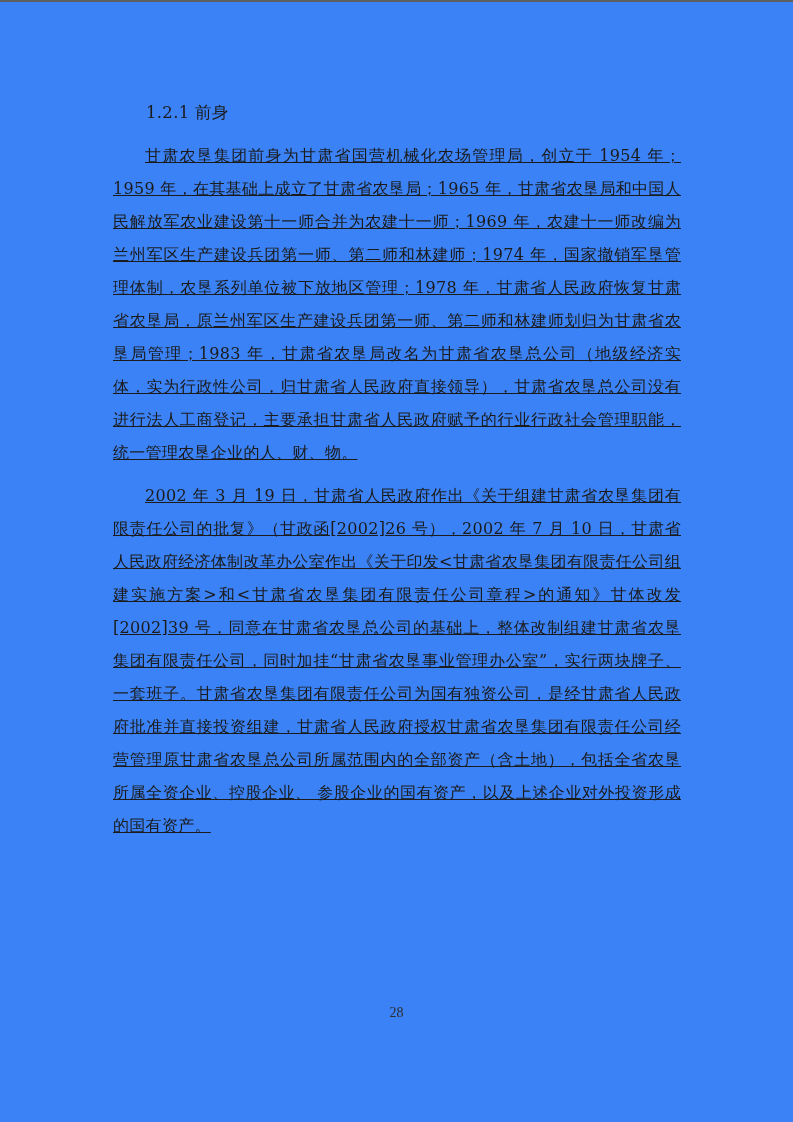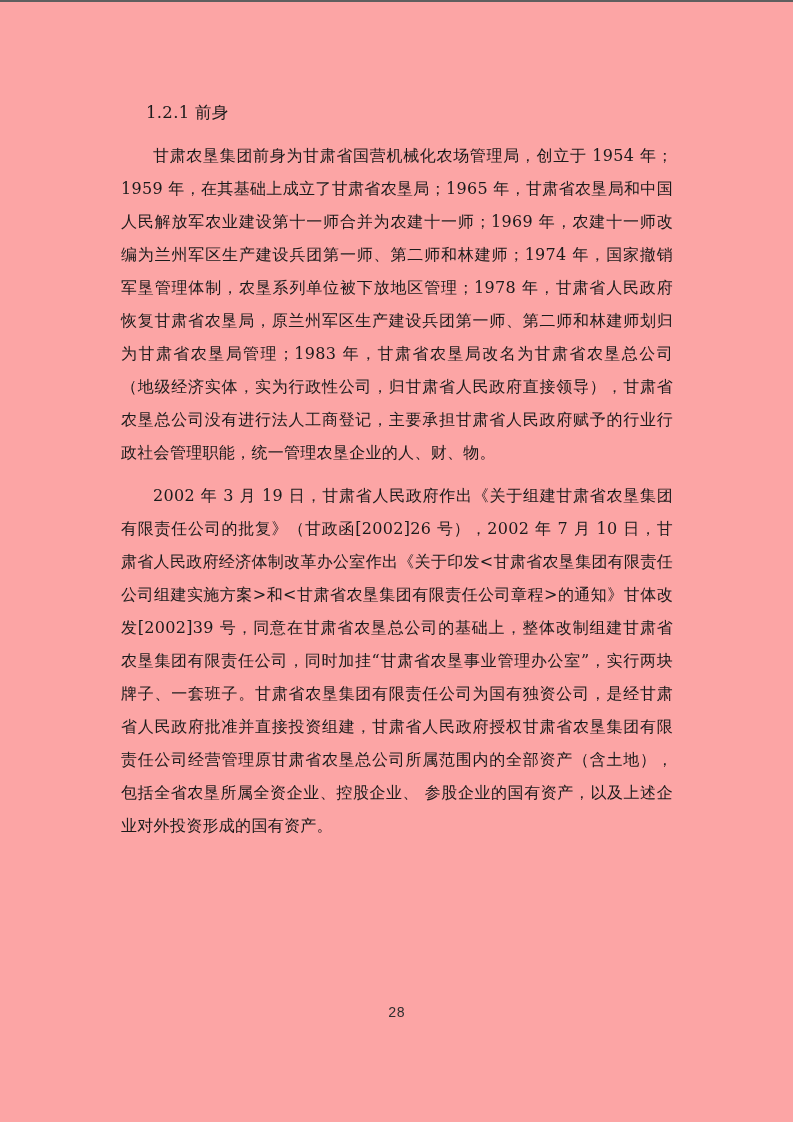--- a/index.html
+++ b/index.html
@@ -4,21 +4,21 @@
 <style>
   html, body {
     margin: 0;
     padding: 0;
     background: #ffffff;
   }
   .page {
     position: relative;
     width: 793px;
     height: 1122px;
-    background: #fca5a5;
+    background: #3b82f6;
     overflow: hidden;
     font-family: "DejaVu Serif", "Liberation Serif", serif;
     color: #1b1b1b;
   }
   .scan-edge {
     position: absolute;
     top: 0;
     left: 0;
     width: 100%;
     height: 2px;
@@ -36,30 +36,31 @@
   }
   .heading {
     font-size: 16.5px;
     font-weight: normal;
     margin: 0;
     line-height: 33px;
     text-indent: 2em;
     text-align: left;
   }
   .para {
-    margin: 10px 8px;
+    margin: 10px 0;
     text-indent: 2em;
+    text-decoration: underline;
   }
   .page-number {
     position: absolute;
     top: 1005px;
     left: 0;
     width: 100%;
     text-align: center;
-    font-family: Liberation Mono, monospace;
+    font-family: Liberation Serif, serif;
     font-size: 14px;
     line-height: 16px;
     color: #2e2e2e;
   }
 </style>
 </head>
 <body>
 
 <div class="page">
   <div class="scan-edge"></div>

